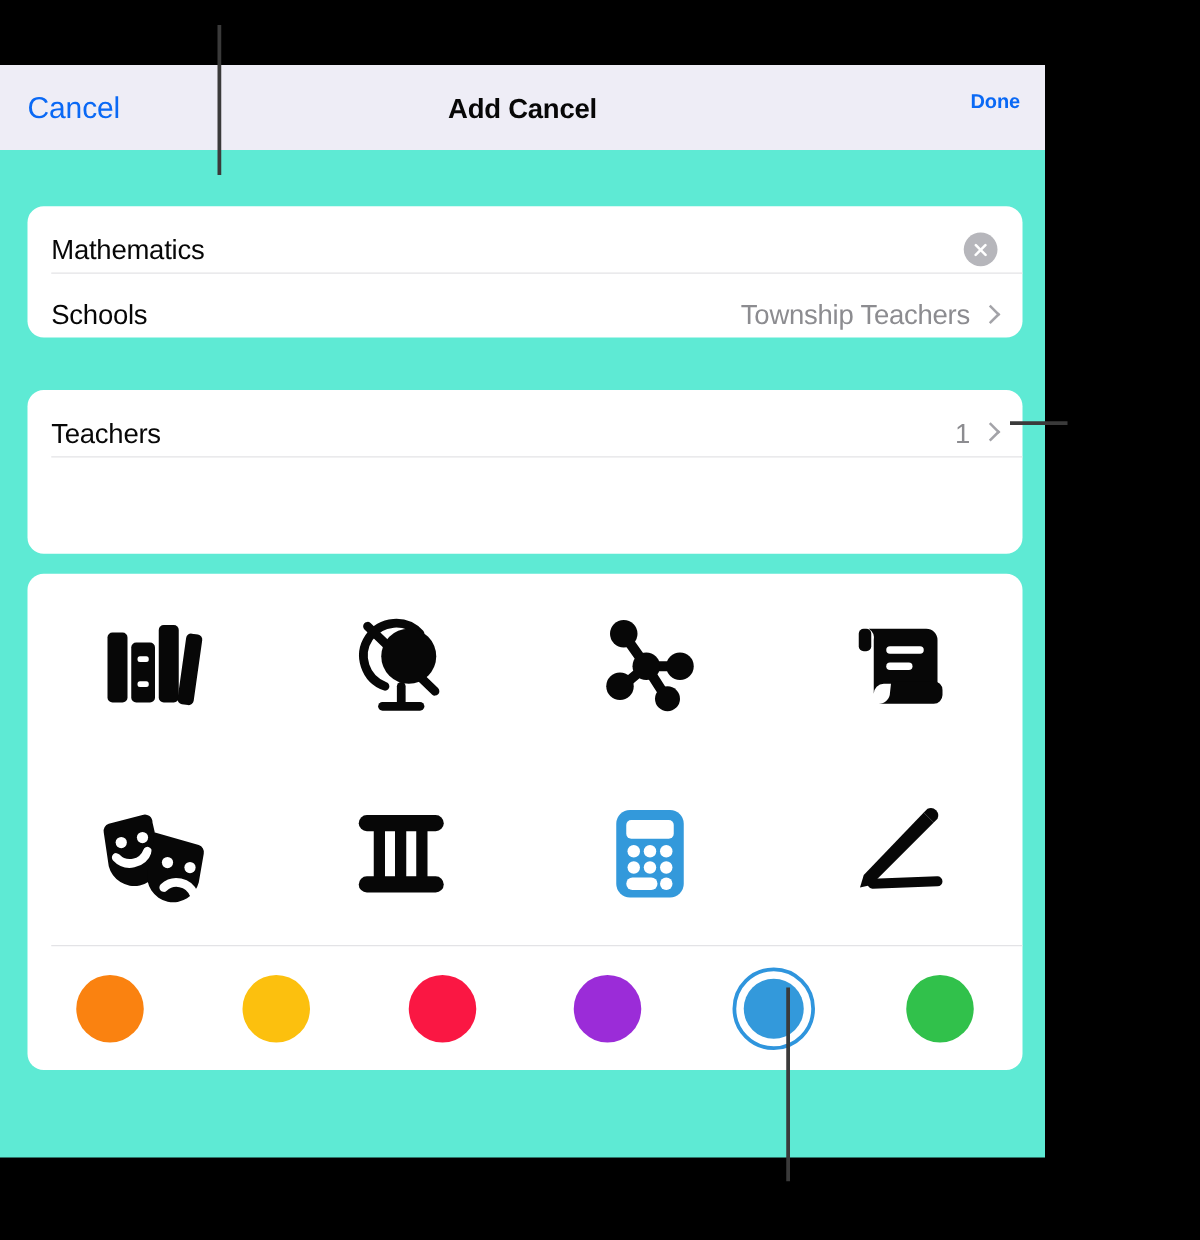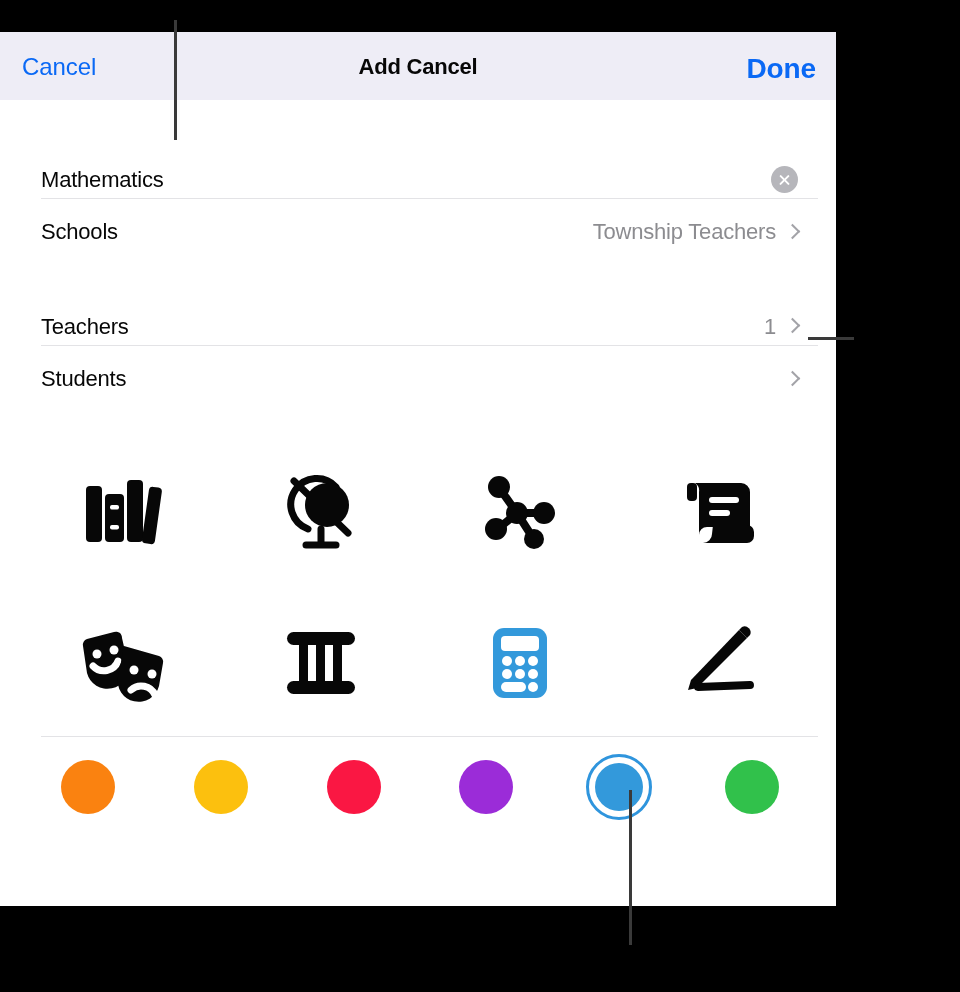--- a/index.html
+++ b/index.html
@@ -12,24 +12,24 @@
     height: 992px;
     position: relative;
     font-family: "Liberation Sans", sans-serif;
     overflow: hidden;
   }
 
   
   #modal-panel {
     position: absolute;
     left: 0;
-    top: 32px;
+    top: 52px;
     width: 836px;
     height: 874px;
-    background: #ffffff;
+    background: #5eead4;
     overflow: hidden;
   }
 
   
   #nav-bar {
     position: relative;
     height: 68px;
     background: #EEEDF6;
   }
   #cancel-button {
@@ -49,21 +49,21 @@
     text-align: center;
     font-size: 22px;
     font-weight: bold;
     color: #070707;
     letter-spacing: -0.2px;
   }
   #done-button {
     position: absolute;
     right: 20px;
     top: 21px;
-    font-size: 28px;
+    font-size: 16px;
     font-weight: bold;
     color: #0A69F5;
     letter-spacing: -0.1px;
     cursor: pointer;
   }
 
   
   .card {
     position: absolute;
     left: 22px;
@@ -264,25 +264,20 @@
     </div>
   </div>
 
   <div class="card" id="card-people">
     <div class="row first">
       <span class="row-label">Teachers</span>
       <span class="row-value">1</span>
       <span class="chevron"></span>
     </div>
     <div class="row-divider" id="people-divider"></div>
-    <div class="row">
-      <span class="row-label">Students</span>
-      <span class="row-value blank"></span>
-      <span class="chevron"></span>
-    </div>
   </div>
 
   <div class="card" id="card-appearance">
 
     <div id="icon-grid">
 
       <div class="icon-cell">
         <svg width="92" height="92" viewBox="0 0 92 92" aria-hidden="true">
           <g fill="#070707">
             <rect x="10" y="19" width="16" height="56" rx="4"></rect>

